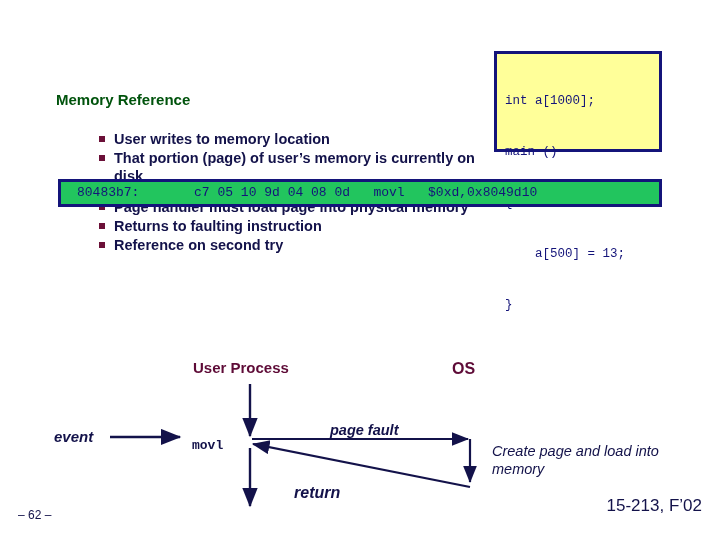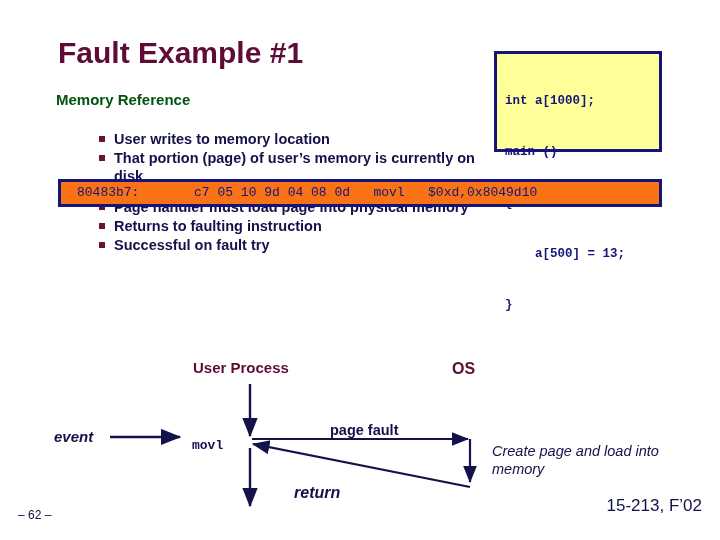--- a/index.html
+++ b/index.html
@@ -77,35 +77,35 @@
     width: 168px;
     height: 101px;
     background: #ffff99;
     border: 3px solid #14147a;
     box-sizing: border-box;
   }
   #code-box .code-lines {
     padding: 5px 0 0 8px;
     font-family: "Liberation Mono", monospace;
     font-size: 12.5px;
-    font-weight: bold;
+    font-weight: normal;
     color: #14147a;
     line-height: 17px;
     white-space: pre;
   }
   .code-line { display: block; white-space: pre; }
 
   
   #asm-box {
     position: absolute;
     left: 58px;
     top: 179px;
     width: 604px;
     height: 28px;
-    background: #f97316;
+    background: #22c55e;
     border: 3px solid #14147a;
     box-sizing: border-box;
     z-index: 5;
   }
   #asm-line {
     font-family: "Liberation Mono", monospace;
     font-size: 13px;
     color: #14147a;
     line-height: 22px;
     padding-left: 16px;
@@ -159,20 +159,21 @@
     font-weight: bold;
     color: #13124a;
     white-space: nowrap;
     text-align: center;
   }
   #label-page-fault {
     position: absolute;
     left: 330px;
     top: 82px;
     font-size: 14.5px;
+    font-style: italic;
     font-weight: bold;
     color: #13124a;
     white-space: nowrap;
     text-align: right;
   }
   #label-return {
     position: absolute;
     left: 294px;
     top: 144px;
     font-size: 16px;
@@ -214,21 +215,20 @@
     font-size: 17px;
     color: #13124a;
     white-space: nowrap;
   }
 </style>
 </head>
 <body>
 
 <div id="slide">
 
-  <div id="slide-title">Fault Example #1</div>
 
   <div id="section-heading">Memory Reference</div>
 
   <div id="bullets-a" class="bullet-list">
     <div class="bullet-row">
       <span class="bullet-marker"></span>
       <span class="bullet-text">User writes to memory location</span>
     </div>
     <div class="bullet-row">
       <span class="bullet-marker"></span>
@@ -240,21 +240,21 @@
     <div class="bullet-row">
       <span class="bullet-marker"></span>
       <span class="bullet-text">Page handler must load page into physical memory</span>
     </div>
     <div class="bullet-row">
       <span class="bullet-marker"></span>
       <span class="bullet-text">Returns to faulting instruction</span>
     </div>
     <div class="bullet-row">
       <span class="bullet-marker"></span>
-      <span class="bullet-text">Successful on fault try</span>
+      <span class="bullet-text">Reference on second try</span>
     </div>
   </div>
 
   <div id="code-box">
     <div class="code-lines">
       <span class="code-line">int a[1000];</span>
       <span class="code-line">main ()</span>
       <span class="code-line">{</span>
       <span class="code-line">    a[500] = 13;</span>
       <span class="code-line">}</span>

